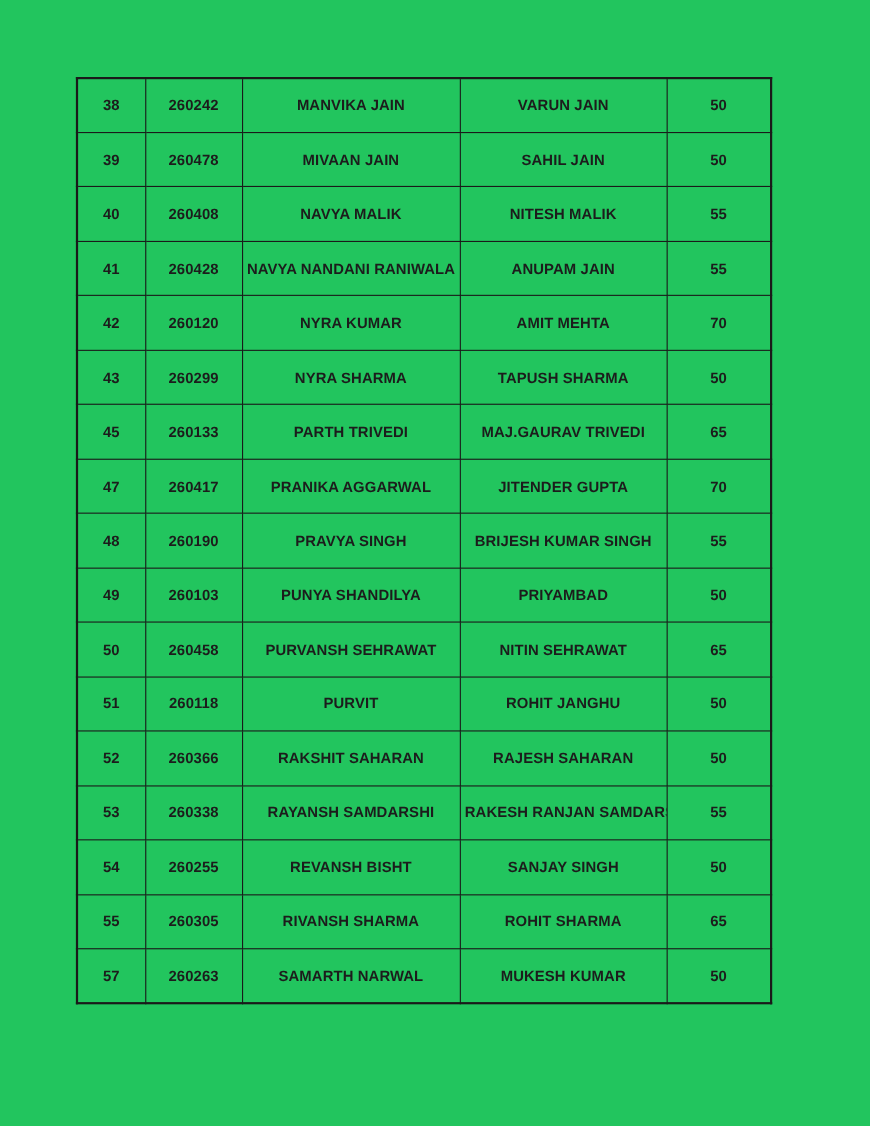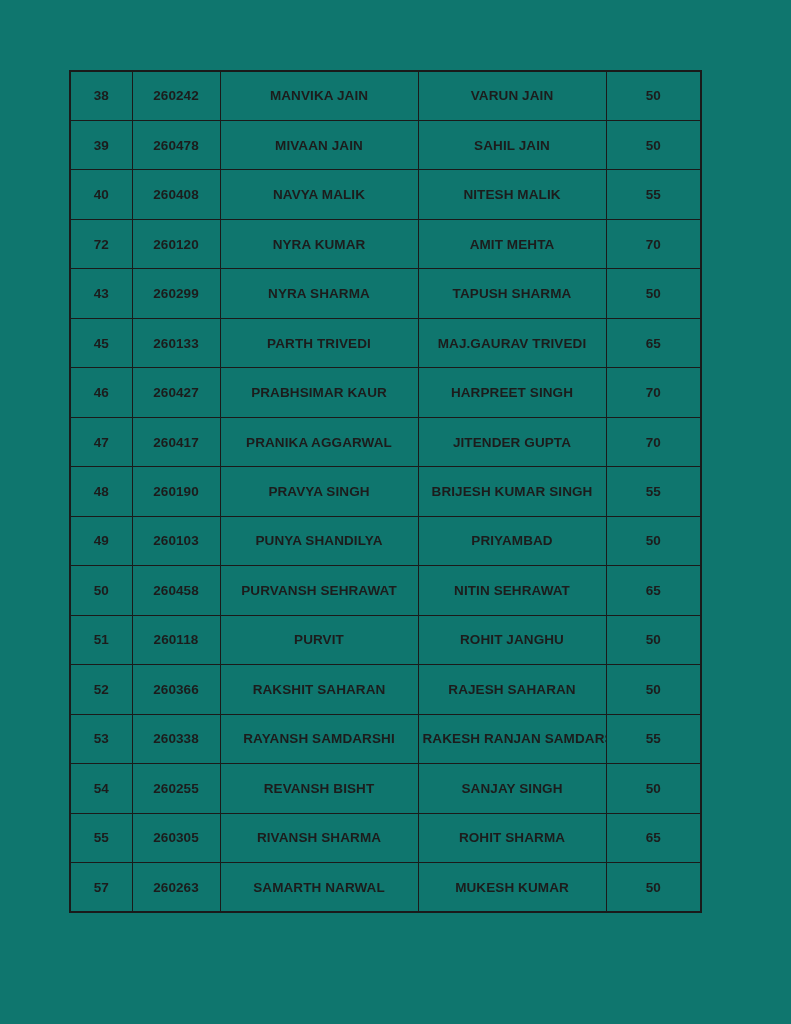--- a/index.html
+++ b/index.html
@@ -4,21 +4,21 @@
 <style>
   html, body {
     margin: 0;
     padding: 0;
     background: #ffffff;
   }
   .page {
     position: relative;
     width: 791px;
     height: 1024px;
-    background: #0f766e;
+    background: #22c55e;
     overflow: hidden;
     font-family: "Liberation Sans", sans-serif;
   }
   .results-table {
     position: absolute;
     left: 69px;
     top: 70px;
     width: 631px;
     height: 843px;
     border-collapse: collapse;
@@ -74,46 +74,46 @@
           <td>50</td>
         </tr>
         <tr>
           <td>40</td>
           <td>260408</td>
           <td>NAVYA MALIK</td>
           <td>NITESH MALIK</td>
           <td>55</td>
         </tr>
         <tr>
-          <td>72</td>
+          <td>41</td>
+          <td>260428</td>
+          <td>NAVYA NANDANI RANIWALA</td>
+          <td>ANUPAM JAIN</td>
+          <td>55</td>
+        </tr>
+        <tr>
+          <td>42</td>
           <td>260120</td>
           <td>NYRA KUMAR</td>
           <td>AMIT MEHTA</td>
           <td>70</td>
         </tr>
         <tr>
           <td>43</td>
           <td>260299</td>
           <td>NYRA SHARMA</td>
           <td>TAPUSH SHARMA</td>
           <td>50</td>
         </tr>
         <tr>
           <td>45</td>
           <td>260133</td>
           <td>PARTH TRIVEDI</td>
           <td>MAJ.GAURAV TRIVEDI</td>
           <td>65</td>
-        </tr>
-        <tr>
-          <td>46</td>
-          <td>260427</td>
-          <td>PRABHSIMAR KAUR</td>
-          <td>HARPREET SINGH</td>
-          <td>70</td>
         </tr>
         <tr>
           <td>47</td>
           <td>260417</td>
           <td>PRANIKA AGGARWAL</td>
           <td>JITENDER GUPTA</td>
           <td>70</td>
         </tr>
         <tr>
           <td>48</td>

